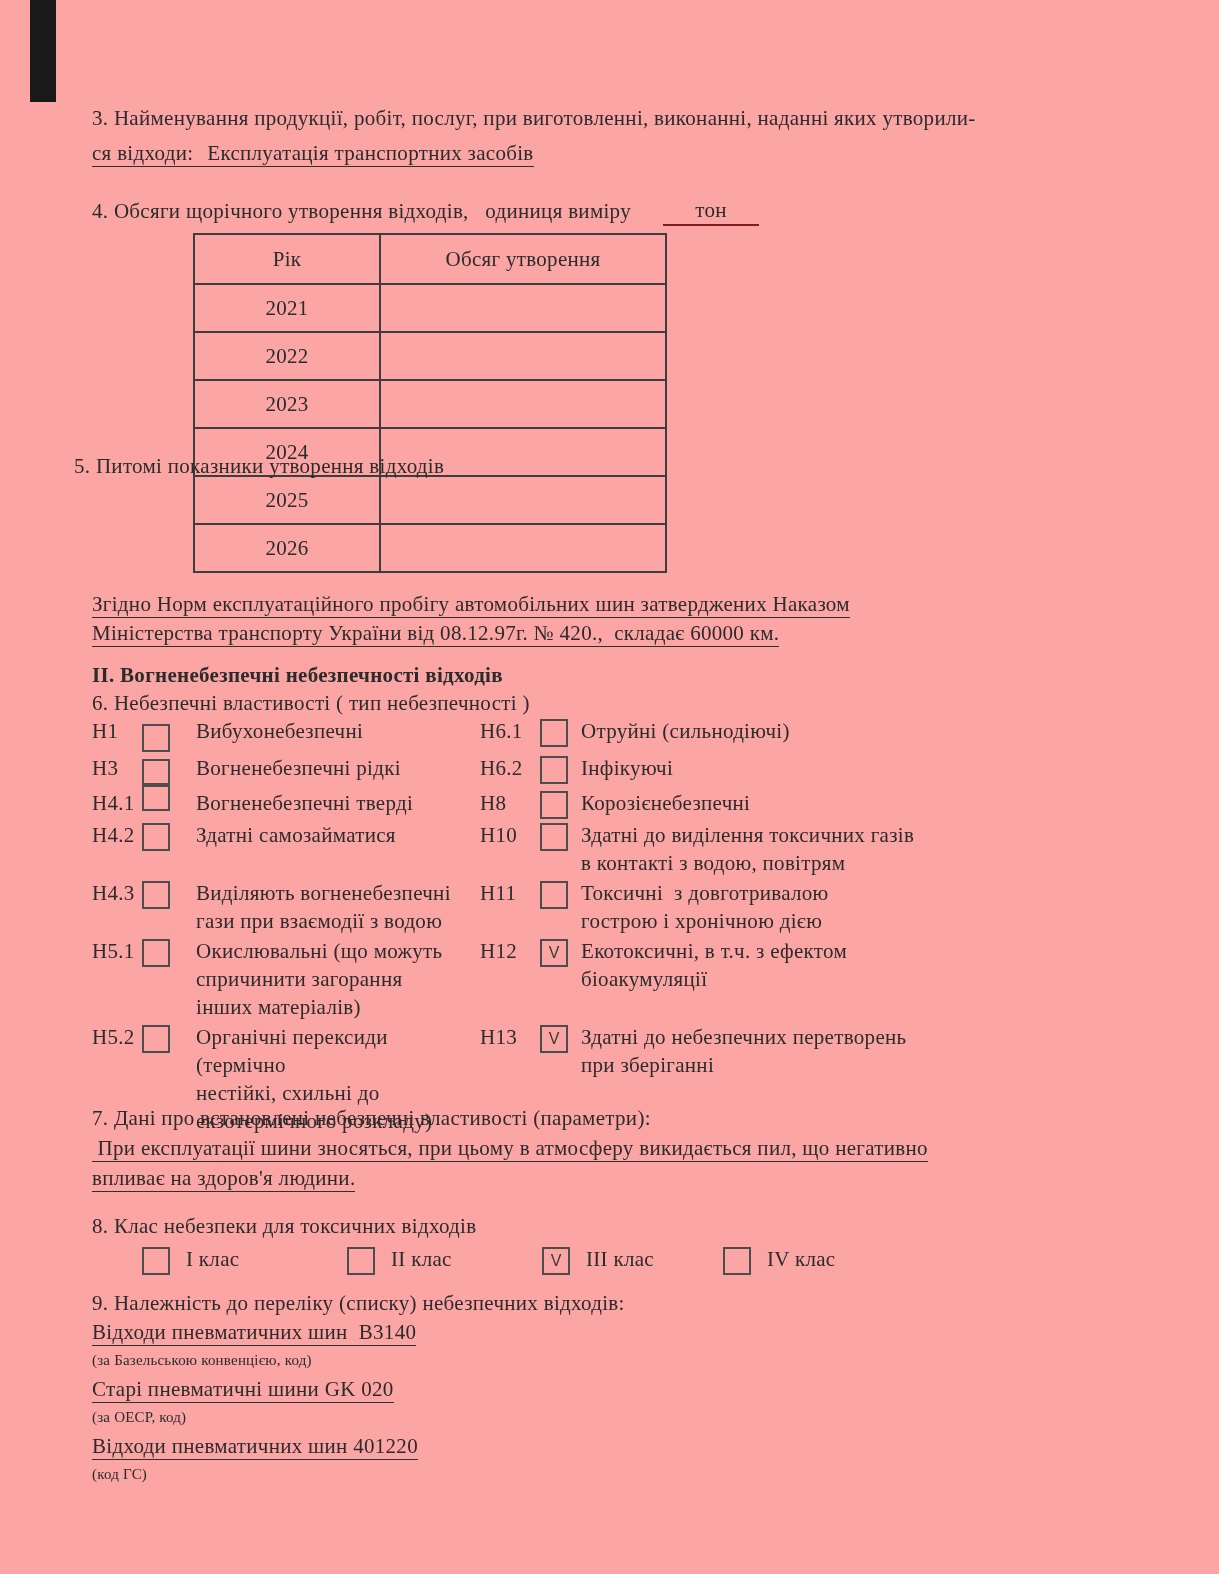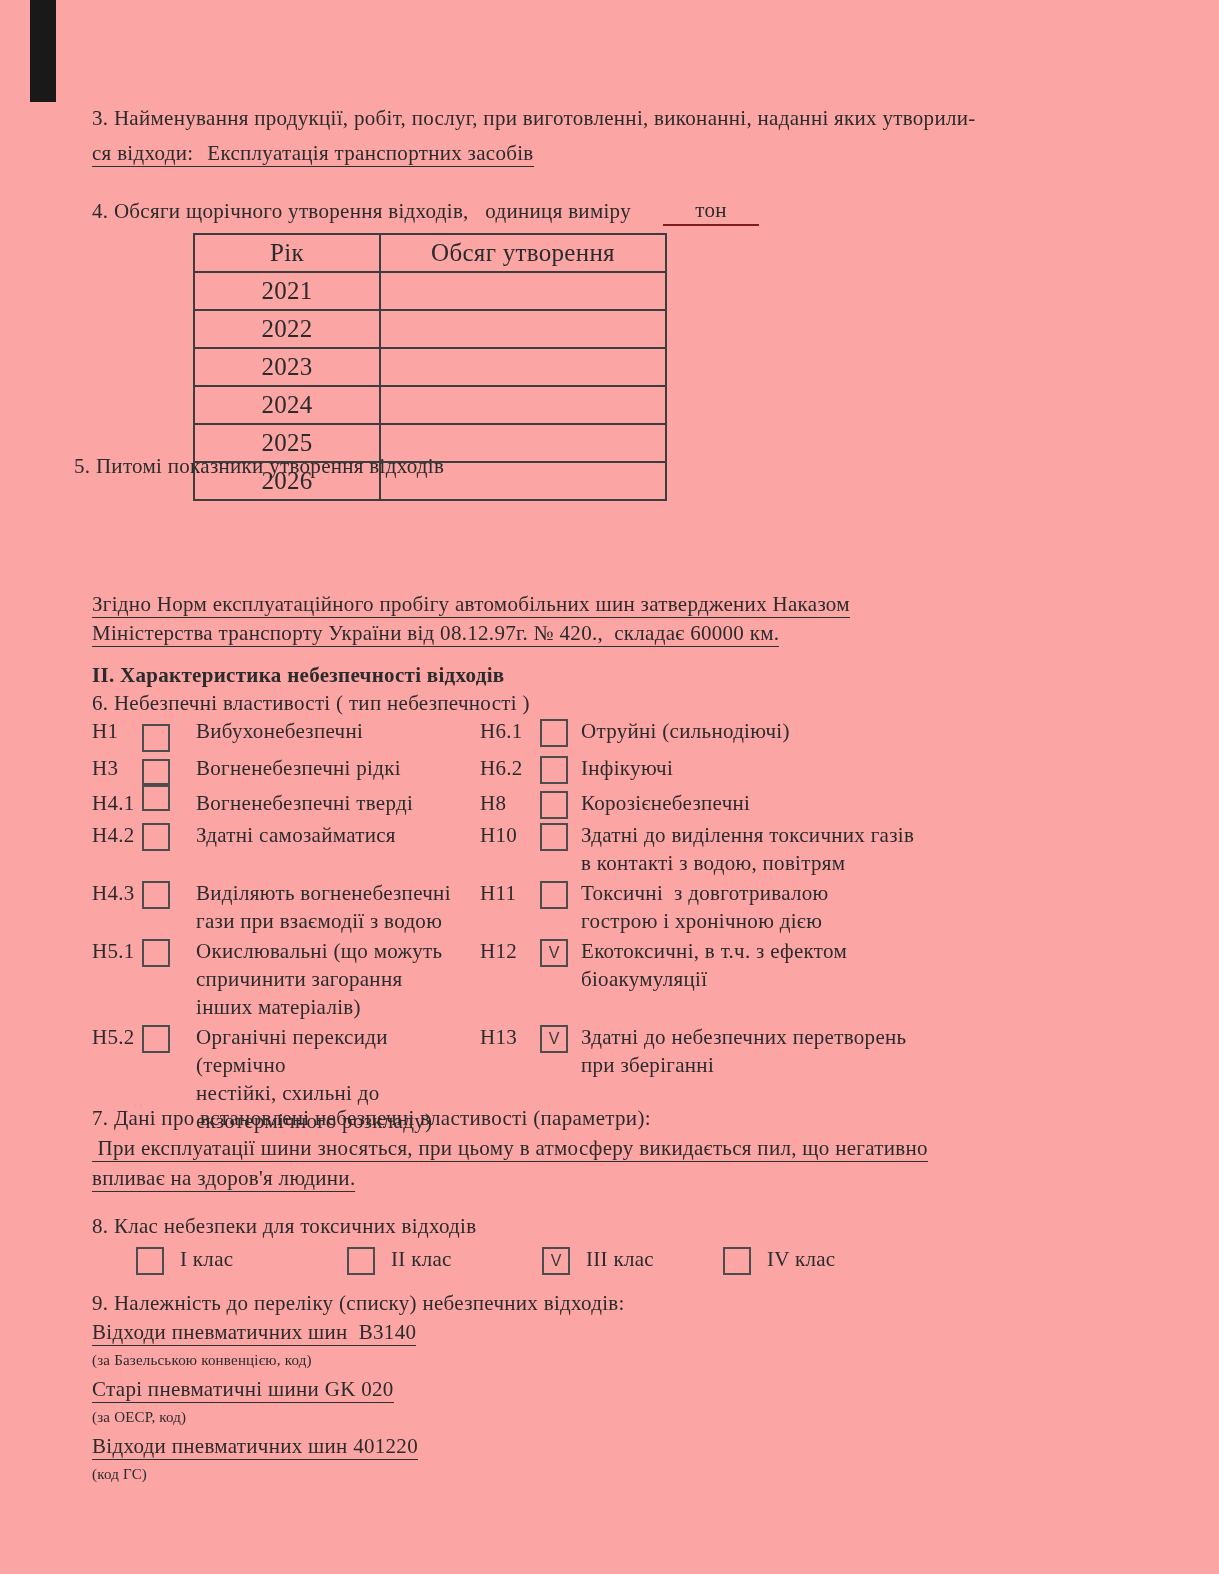--- a/index.html
+++ b/index.html
@@ -19,21 +19,21 @@
   .item3 { left:92px; top:101px; width:1075px; line-height:35px; }
   .item3 .val { margin-left:14px;text-align:right; }
 
   .item4 { left:92px; top:196px; width:900px; line-height:30px; }
   .unit-box { left:663px; top:196px; width:96px; height:28px; text-align:center;
               border-bottom:2px solid #7f1d1d; line-height:28px; }
 
   table.vol-table { left:193px; top:233px; border-collapse:collapse; table-layout:fixed; }
   table.vol-table th, table.vol-table td {
     border:2px solid #3d3d3d; text-align:center; vertical-align:middle;
-    font-size:25px; font-weight:normal; padding:4px;
+    font-size:21px; font-weight:normal; padding:10px;
   }
   table.vol-table th { height:28px; }
   table.vol-table td { height:26px; }
   .col-y { width:186px; } .col-v { width:286px; }
 
   .item5 { left:74px; top:452px; line-height:28px; }
   .item5 .subs { margin-left:103px; margin-top:6px; }
 
   .norms { left:92px; top:590px; line-height:29px; }
 
@@ -137,21 +137,21 @@
 
   <div class="abs item5">
     <div>5. Питомі показники утворення відходів</div>
   </div>
 
   <div class="abs norms">
     <div><span class="underlined">Згідно Норм експлуатаційного пробігу автомобільних шин затверджених Наказом</span></div>
     <div><span class="underlined pre">Міністерства транспорту України від 08.12.97г. № 420.,  складає 60000 км.</span></div>
   </div>
 
-  <div class="abs sec2-title bold">II. Характеристика небезпечності відходів</div>
+  <div class="abs sec2-title bold">II. Вогненебезпечні небезпечності відходів</div>
   <div class="abs item6-title">6. Небезпечні властивості ( тип небезпечності )</div>
 
   <div class="abs hz-grid">
 
     <div class="hz-row">
       <div class="hz-cell hz-left">
         <span class="hz-code">H1</span>
         <span class="hz-box"></span>
         <div class="hz-lines">
           <div>Вибухонебезпечні</div>
@@ -281,21 +281,21 @@
 
   <div class="abs item7">
     <div>7. Дані про встановлені небезпечні властивості (параметри):</div>
     <div class="u-line"><span class="underlined pre"> При експлуатації шини зносяться, при цьому в атмосферу викидається пил, що негативно</span></div>
     <div class="u-line"><span class="underlined">впливає на здоров'я людини.</span></div>
   </div>
 
   <div class="abs item8">
     <div>8. Клас небезпеки для токсичних відходів</div>
     <div class="klass-row">
-      <div class="klass-opt" style="left:44px">
+      <div class="klass-opt" style="left:50px">
         <span class="hz-box"></span>
         <span class="klabel">І клас</span>
       </div>
       <div class="klass-opt" style="left:255px">
         <span class="hz-box"></span>
         <span class="klabel">ІІ клас</span>
       </div>
       <div class="klass-opt" style="left:450px">
         <span class="hz-box">V</span>
         <span class="klabel">ІІІ клас</span>

